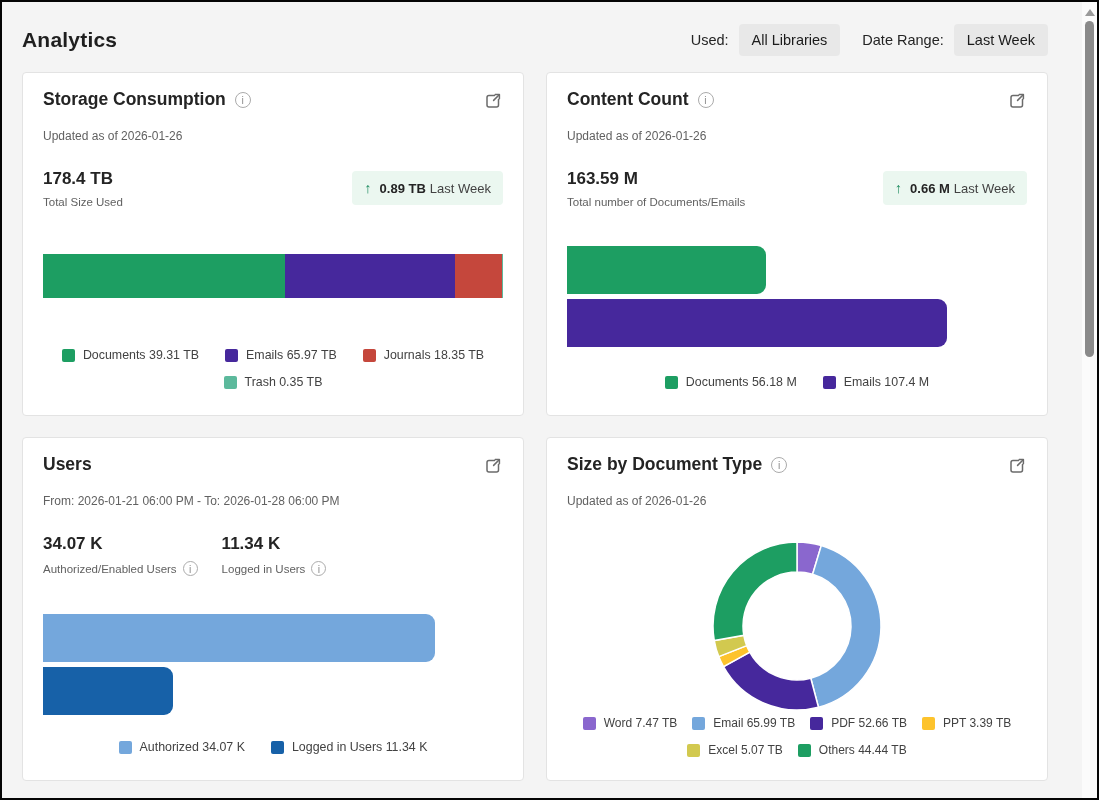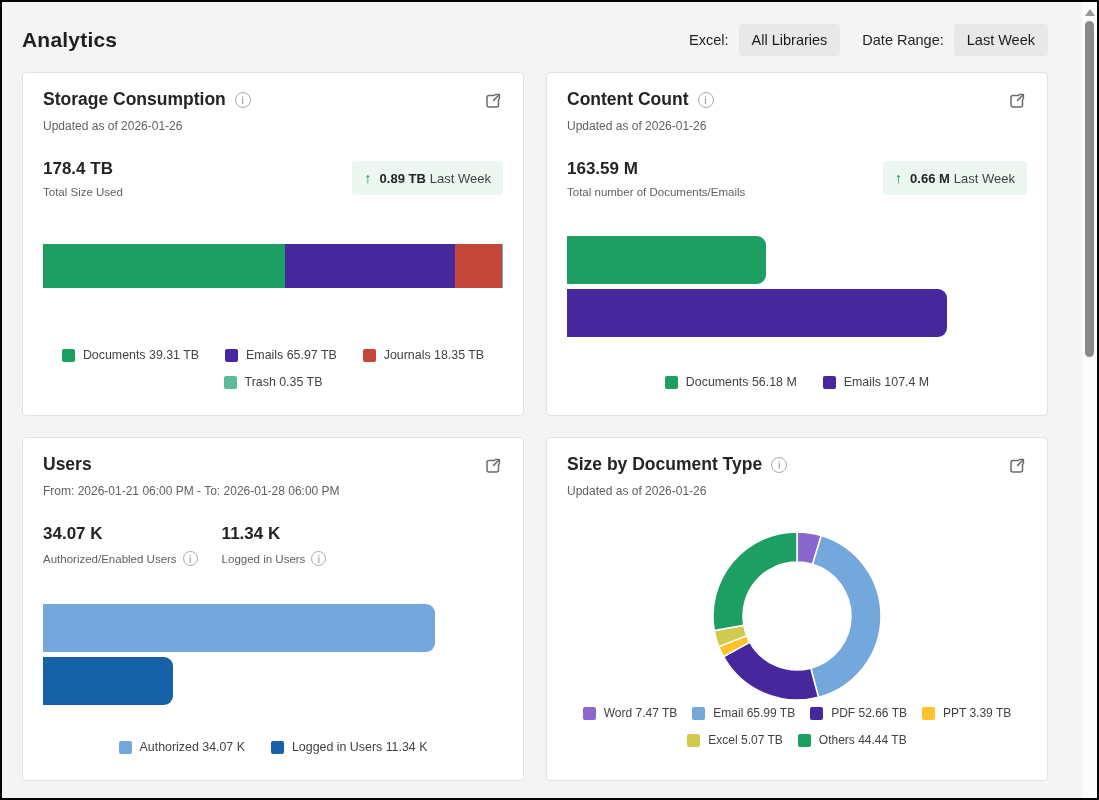--- a/index.html
+++ b/index.html
@@ -49,21 +49,21 @@
     display: flex; align-items: center; gap: 9px;
   }
   .info-icon {
     width: 16px; height: 16px; border: 1px solid #ababab; border-radius: 50%;
     display: inline-flex; align-items: center; justify-content: center;
     font-size: 10.5px; color: #8f8f8f; font-weight: 400; flex: 0 0 auto;
     cursor: default;
   }
   .info-icon.small { width: 15px; height: 15px; margin-left: 6px; }
   .open-icon { width: 20px; height: 20px; color: #6b6b6b; cursor: pointer; margin-top: 2px; }
-  .card-sub { font-size: 12px; color: #616161; margin-top: 8px; }
+  .card-sub { font-size: 12px; color: #616161; margin-top: 18px; }
 
   
   .stats-row { margin-top: 26px; display: flex; justify-content: space-between; align-items: flex-start; }
   .metric .big { font-size: 17px; font-weight: 700; color: #242424; }
   .metric-label { font-size: 11.5px; color: #616161; margin-top: 7px; display: flex; align-items: center; }
   .metric-pair { display: flex; gap: 24px; }
   .metric-pair .metric { min-width: 150px; }
   .delta-badge {
     display: flex; align-items: center; gap: 8px;
     border-radius: 4px; padding: 9px 12px; font-size: 13px; color: #424242;
@@ -111,21 +111,21 @@
 </head>
 <body>
 
 <div class="frame"></div>
 
 <div class="content">
 
   <div class="header">
     <div class="page-title">Analytics</div>
     <div class="toolbar">
-      <span class="toolbar-label">Excel:</span>
+      <span class="toolbar-label">Used:</span>
       <button class="toolbar-btn">All Libraries</button>
       <span class="toolbar-label second">Date Range:</span>
       <button class="toolbar-btn">Last Week</button>
     </div>
   </div>
 
   <div class="grid">
 
     <div class="card">
       <div class="card-head">

